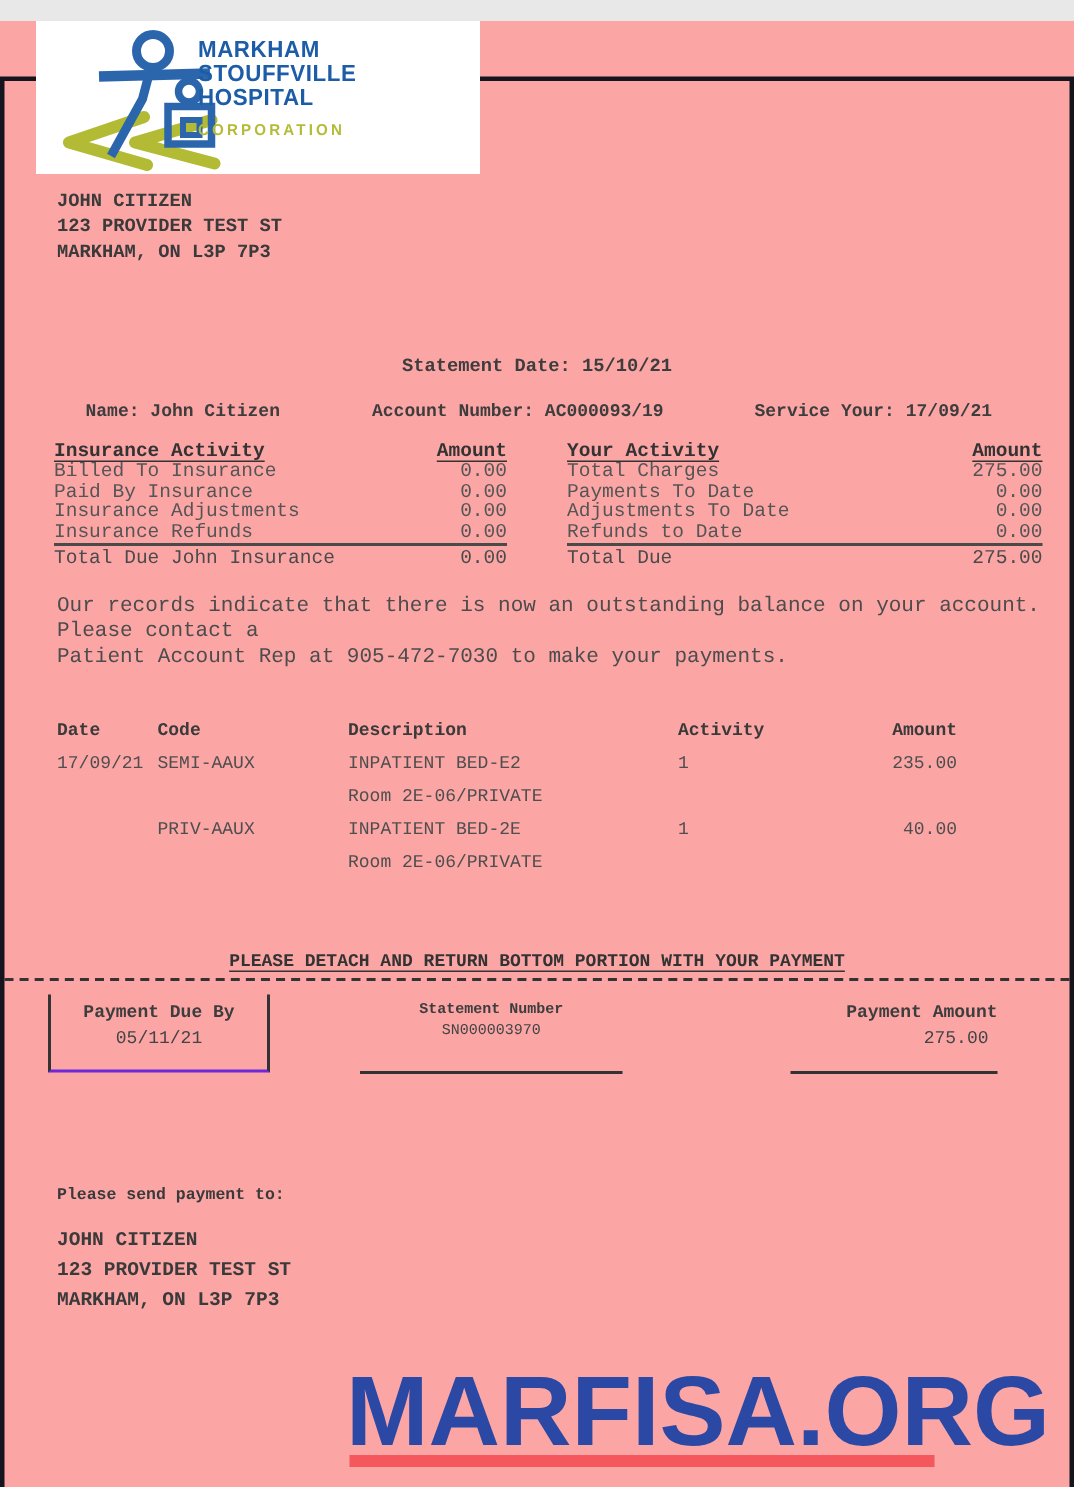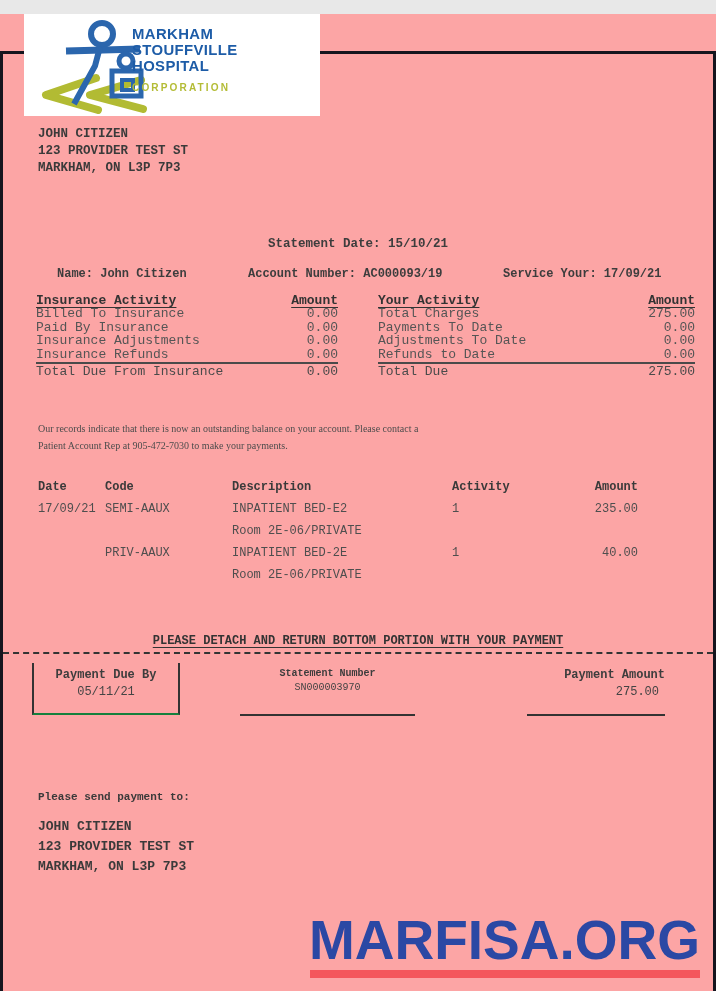--- a/index.html
+++ b/index.html
@@ -31,58 +31,58 @@
   
   .acttbl{position:absolute;top:280px;font-size:13px;line-height:13.4px;}
   .acttbl.left{left:36px;width:302px;}
   .acttbl.right{left:378px;width:317px;}
   .acttbl .hdr{display:flex;justify-content:space-between;font-weight:700;color:#333;}
   .acttbl .hdr span{text-decoration:underline;text-underline-offset:3px;}
   .acttbl .row{display:flex;justify-content:space-between;color:#555;}
   .acttbl .rule{border-top:2px solid #4a4a4a;margin:1px 0 1px 0;}
   .acttbl .total{display:flex;justify-content:space-between;color:#4a4a4a;font-weight:500;}
 
-  .notice{position:absolute;left:38px;top:406px;font-size:10px;line-height:17px;color:#4c4c4c;font-family:Liberation Serif, serif;}
+  .notice{position:absolute;left:38px;top:382px;font-size:14px;line-height:17px;color:#4c4c4c;}
 
   
   .charges{position:absolute;left:38px;top:466px;width:640px;font-size:12px;}
   .crow{position:relative;height:22px;}
   .crow .c-date{position:absolute;left:0;}
   .crow .c-code{position:absolute;left:67px;}
   .crow .c-desc{position:absolute;left:194px;}
   .crow .c-qty{position:absolute;left:414px;}
   .crow .c-amt{position:absolute;left:500px;width:100px;text-align:right;}
   .charges .chead{font-weight:700;color:#3a3a3a;}
   .charges .cbody{color:#4e4e4e;font-weight:500;}
 
   
   .detach{position:absolute;left:0;right:0;top:620px;text-align:center;font-size:12px;font-weight:700;
     text-decoration:underline;text-underline-offset:3px;color:#333;}
   .dashline{position:absolute;left:3px;right:3px;top:638px;border-top:2px dashed #333;}
   .due-box{position:absolute;left:32px;top:649px;width:148px;height:52px;
-    border-left:2px solid #333;border-right:2px solid #333;border-bottom:2px solid #15803d;
+    border-left:2px solid #333;border-right:2px solid #333;border-bottom:2px solid #6d28d9;
     text-align:center;font-size:12px;padding-top:5px;box-sizing:border-box;}
   .due-box .lbl{font-weight:700;}
   .due-box .val{margin-top:3px;font-weight:500;color:#444;}
   .stub-mid{position:absolute;left:240px;top:654px;width:175px;text-align:center;font-size:10px;}
   .stub-mid .lbl{font-weight:700;}
   .stub-mid .val{margin-top:3px;font-weight:500;color:#444;}
   .midline{position:absolute;left:240px;top:700px;width:175px;border-top:2px solid #333;}
   .stub-right{position:absolute;left:520px;top:654px;width:145px;text-align:right;font-size:12px;}
   .stub-right .lbl{font-weight:700;}
   .stub-right .val{margin-top:3px;font-weight:500;color:#444;padding-right:6px;}
   .rightline{position:absolute;left:527px;top:700px;width:138px;border-top:2px solid #333;}
 
   .send-to{position:absolute;left:38px;top:777px;font-size:11px;font-weight:700;color:#3a3a3a;}
   .addr2{position:absolute;left:38px;top:803px;font-size:13px;font-weight:700;line-height:20px;color:#3a3a3a;}
 
   
   .watermark{position:absolute;right:16px;top:898px;text-align:right;
     font-family:"Liberation Sans","DejaVu Sans",sans-serif;}
-  .watermark .wm-text{font-size:55px;font-weight:700;letter-spacing:0px;color:#2b48a4;line-height:56px;text-align:right;}
+  .watermark .wm-text{font-size:66px;font-weight:700;letter-spacing:0px;color:#2b48a4;line-height:56px;text-align:right;}
   .wm-underline{margin-top:2px;margin-left:2px;width:390px;height:8px;background:#f4575c;}
 </style>
 </head>
 <body>
 
 <div class="page">
 
   <div class="frame"></div>
 
   <div class="logo">
@@ -154,21 +154,21 @@
     <div class="row">
       <span>Insurance Adjustments</span>
       <span>0.00</span>
     </div>
     <div class="row">
       <span>Insurance Refunds</span>
       <span>0.00</span>
     </div>
     <div class="rule"></div>
     <div class="total">
-      <span>Total Due From Insurance</span>
+      <span>Total Due John Insurance</span>
       <span>0.00</span>
     </div>
   </div>
 
   <div class="acttbl right">
     <div class="hdr">
       <span>Your Activity</span>
       <span>Amount</span>
     </div>
     <div class="row">

